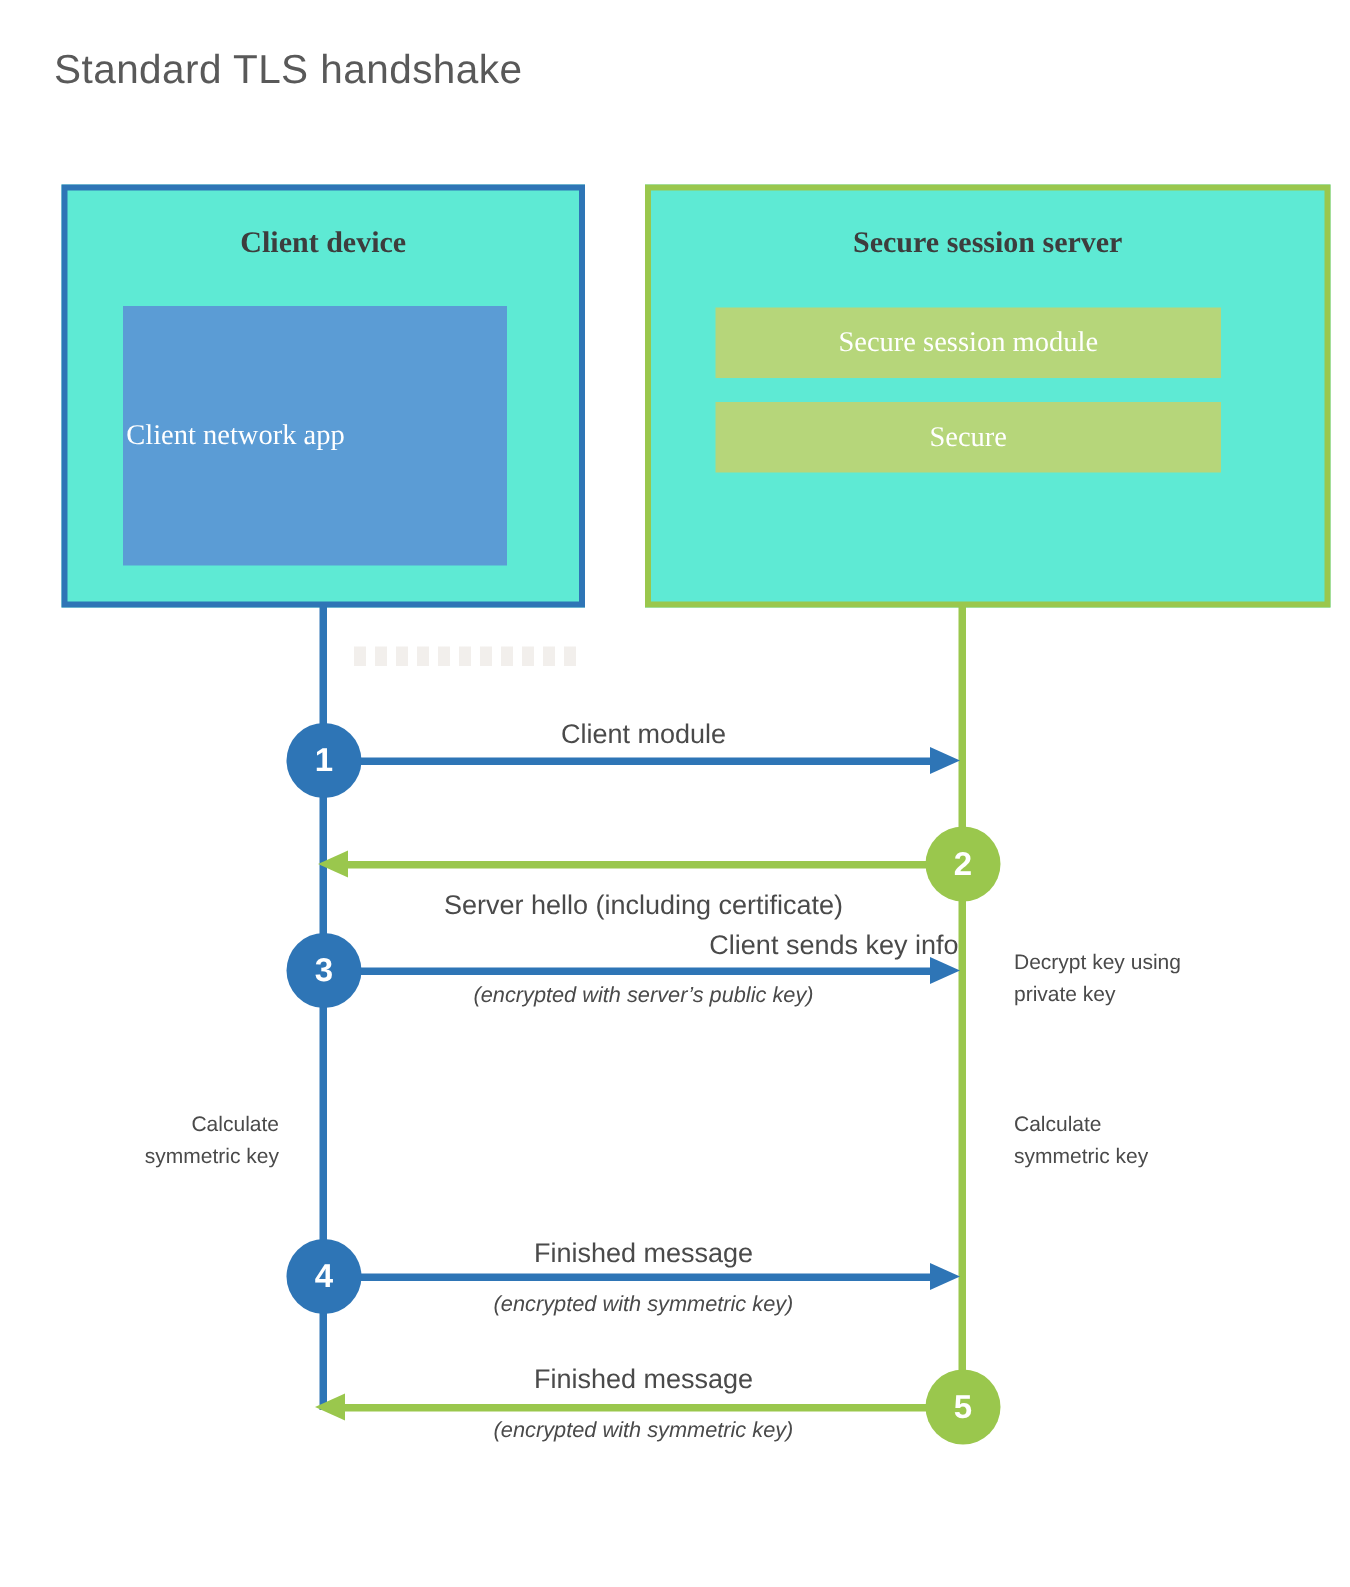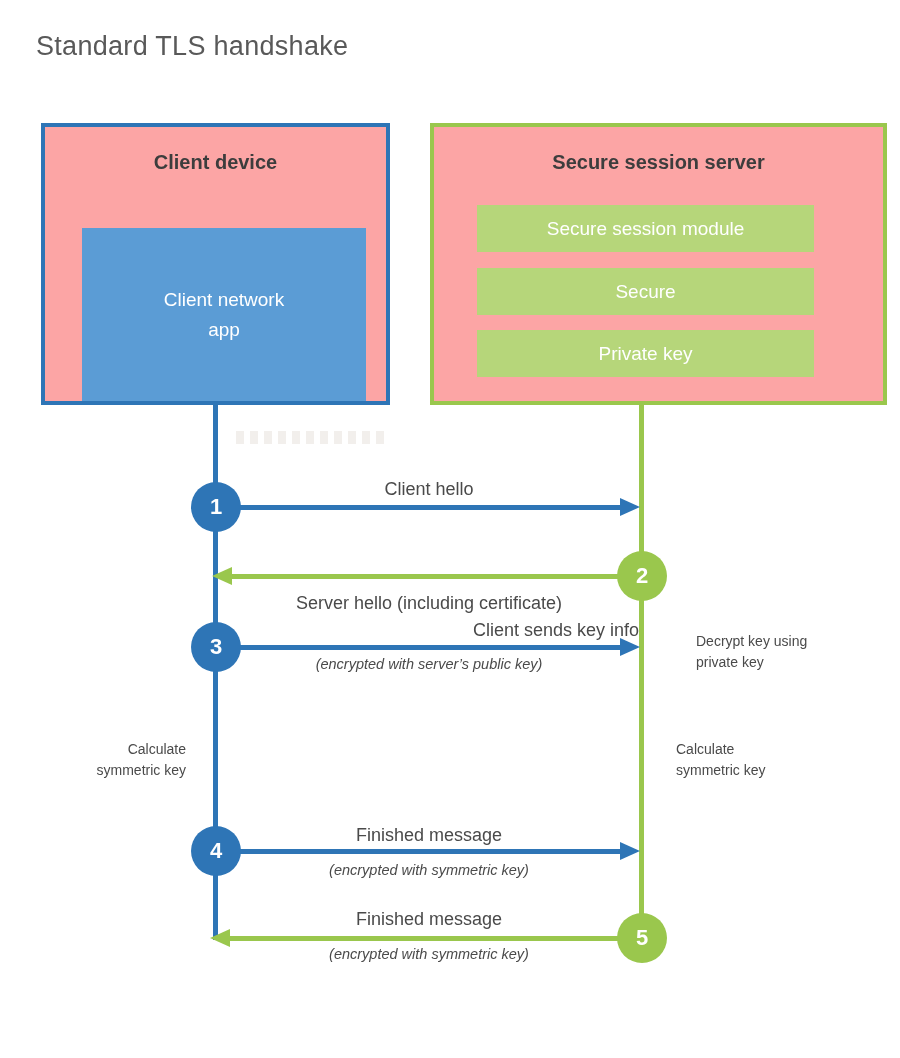--- a/index.html
+++ b/index.html
@@ -12,27 +12,27 @@
     --title:#595959;
   }
   *{margin:0;padding:0;box-sizing:border-box;}
   body{background:#ffffff;font-family:"Liberation Sans","DejaVu Sans",sans-serif;}
   .canvas{position:relative;width:900px;height:1058px;background:#ffffff;overflow:hidden;}
 
   .page-title{position:absolute;left:36px;top:31px;font-size:27px;font-weight:400;
     color:var(--title);letter-spacing:.3px;}
 
   
-  .actor-box{position:absolute;top:123px;height:282px;background:#fca5a5;}
+  .actor-box{position:absolute;top:123px;height:282px;background:#5eead4;font-family:Liberation Serif, serif;}
   .actor-box.client{left:41px;width:349px;border:4px solid var(--blue);}
   .actor-box.server{left:430px;width:457px;border:4px solid var(--green);}
   .actor-title{position:absolute;top:24px;left:0;right:0;text-align:center;
     font-size:20px;font-weight:700;color:var(--heading);}
-  .app-box{position:absolute;left:37px;top:77px;width:284px;height:173px;
-    background:var(--blue-light);display:flex;align-items:center;justify-content:center;margin-top:24px;}
+  .app-box{position:absolute;left:37px;top:77px;width:256px;height:173px;
+    background:var(--blue-light);display:flex;align-items:center;justify-content:flex-start;}
   .app-box span{width:150px;text-align:center;color:#fff;font-size:19px;line-height:30px;}
   .server-bar{position:absolute;left:43px;width:337px;height:47px;background:var(--green-light);
     display:flex;align-items:center;justify-content:center;color:#fff;font-size:19px;}
 
   
   .lifeline{position:absolute;top:403px;width:5px;height:537px;}
   .lifeline.blue{left:213px;background:var(--blue);}
   .lifeline.green{left:639px;background:var(--green);}
 
   .ghost-dashes{position:absolute;left:236px;top:431px;width:152px;height:13px;
@@ -73,49 +73,48 @@
     <div class="actor-title">Client device</div>
     <div class="app-box">
       <span>Client network app</span>
     </div>
   </div>
 
   <div class="actor-box server">
     <div class="actor-title">Secure session server</div>
     <div class="server-bar" style="top:78px;">Secure session module</div>
     <div class="server-bar" style="top:141px;">Secure</div>
-    <div class="server-bar" style="top:203px;">Private key</div>
   </div>
 
   <div class="lifeline blue"></div>
   <div class="lifeline green"></div>
   <div class="ghost-dashes"></div>
 
   <div class="step-circle blue" style="left:191px;top:482px;">1</div>
   <div class="arrow right" style="left:240px;top:498px;width:400px;">
     <div class="shaft"></div>
     <div class="head"></div>
   </div>
-  <div class="msg" style="top:478px;">Client hello</div>
+  <div class="msg" style="top:478px;">Client module</div>
 
   <div class="step-circle green" style="left:617px;top:551px;">2</div>
   <div class="arrow left" style="left:212px;top:567px;width:406px;">
     <div class="shaft"></div>
     <div class="head"></div>
   </div>
   <div class="msg" style="top:548px;margin-top:44px;">Server hello (including certificate)</div>
 
   <div class="step-circle blue" style="left:191px;top:622px;">3</div>
   <div class="arrow right" style="left:240px;top:638px;width:400px;">
     <div class="shaft"></div>
     <div class="head"></div>
   </div>
   <div class="msg" style="top:619px;text-align:right;">Client sends key info</div>
   <div class="msg sub" style="top:655px;">(encrypted with server’s public key)</div>
-  <div class="side-note" style="left:676px;top:631px;width:130px;margin-left:20px;">Decrypt key using private key</div>
+  <div class="side-note" style="left:676px;top:631px;width:130px;">Decrypt key using private key</div>
 
   <div class="side-note" style="left:61px;top:739px;width:125px;text-align:right;">Calculate symmetric key</div>
   <div class="side-note" style="left:676px;top:739px;width:110px;">Calculate symmetric key</div>
 
   <div class="step-circle blue" style="left:191px;top:826px;">4</div>
   <div class="arrow right" style="left:240px;top:842px;width:400px;">
     <div class="shaft"></div>
     <div class="head"></div>
   </div>
   <div class="msg" style="top:824px;">Finished message</div>

